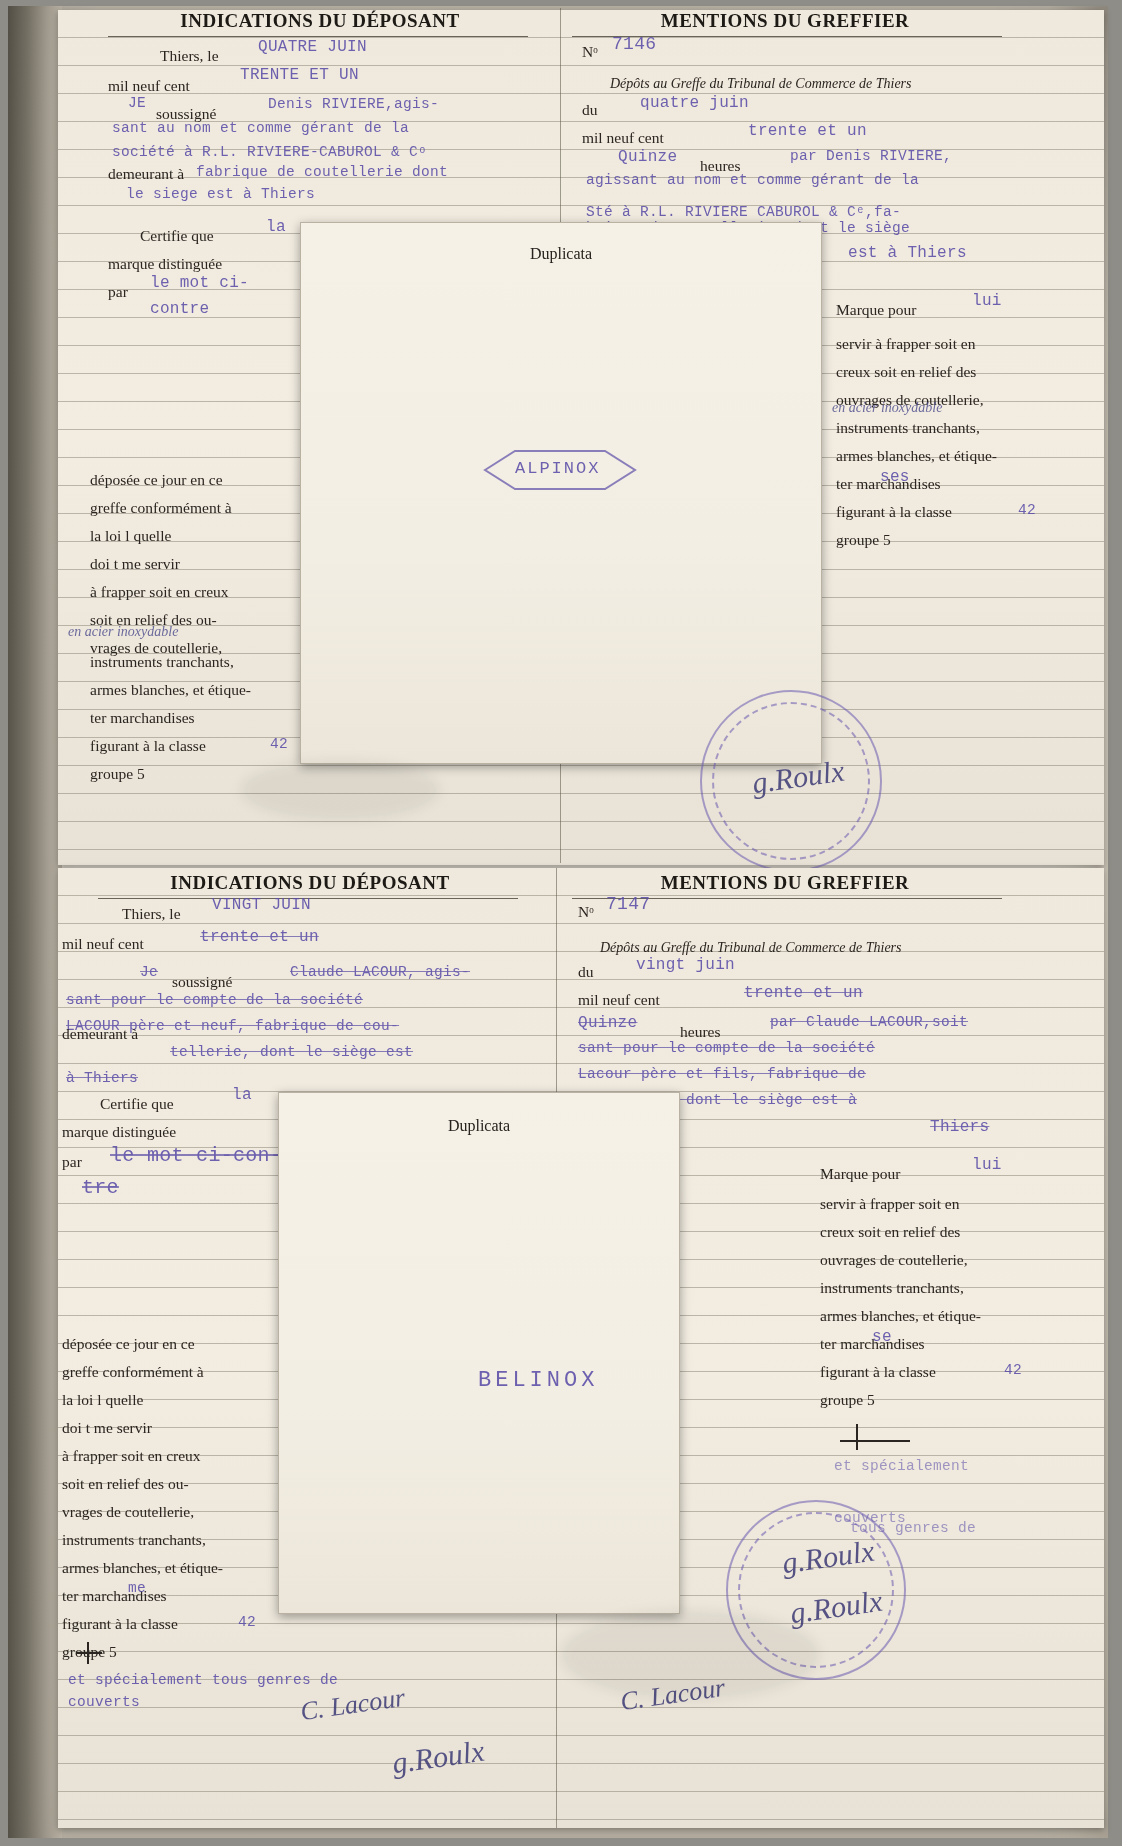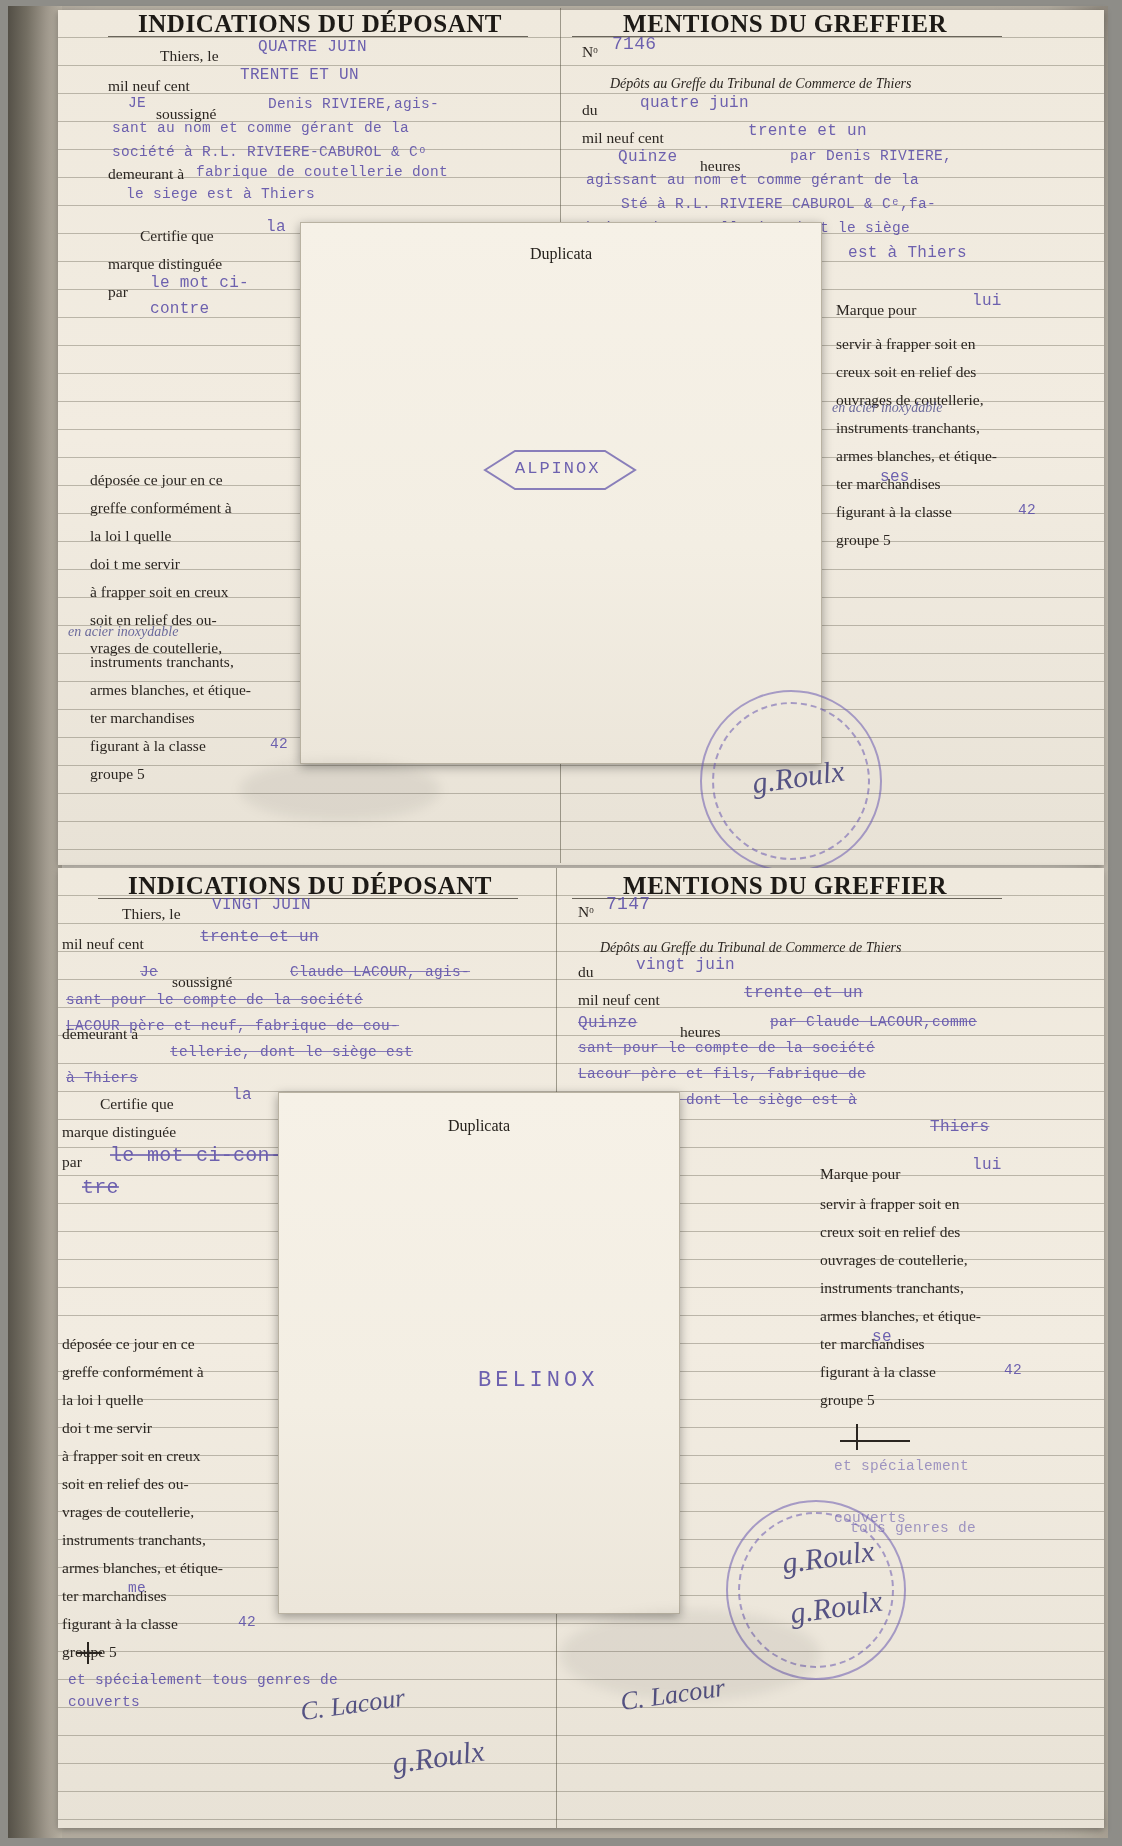--- a/index.html
+++ b/index.html
@@ -52,21 +52,21 @@
       180deg,
       rgba(0,0,0,0) 0px,
       rgba(0,0,0,0) 27px,
       rgba(120,115,100,0.45) 27px,
       rgba(120,115,100,0.45) 28px);
     pointer-events: none;
   }
   .colhead {
     text-align: center;
     font-weight: bold;
-    font-size: 25px;
+    font-size: 19px;
     letter-spacing: .5px;
     color: #1d1a16;
     font-family: "Liberation Serif", serif;
   }
   .printed {
     color: #2a2520;
     font-size: 15.5px;
     line-height: 28px;
     font-family: "Liberation Serif", serif;
   }
@@ -199,21 +199,21 @@
   <div class="abs ink" style="left:612px; top:34px; font-size:18px;">7146</div>
   <div class="abs printed small ital" style="left:610px; top:70px;">Dépôts au Greffe du Tribunal de Commerce de Thiers</div>
   <div class="abs printed" style="left:582px; top:96px;">du</div>
   <div class="abs ink" style="left:640px; top:94px; font-size:16px;">quatre juin</div>
   <div class="abs printed" style="left:582px; top:124px;">mil neuf cent</div>
   <div class="abs ink" style="left:748px; top:122px; font-size:16px;">trente et un</div>
   <div class="abs ink" style="left:618px; top:148px; font-size:16px;">Quinze</div>
   <div class="abs printed" style="left:700px; top:152px;">heures</div>
   <div class="abs ink" style="left:790px; top:148px;">par Denis RIVIERE,</div>
   <div class="abs ink" style="left:586px; top:172px;">agissant au nom et comme gérant de la</div>
-  <div class="abs ink" style="left:586px; top:196px;margin-left:35px;">Sté à R.L. RIVIERE CABUROL &amp; Cᵉ,fa-</div>
+  <div class="abs ink" style="left:586px; top:204px;">Sté à R.L. RIVIERE CABUROL &amp; Cᵉ,fa-</div>
   <div class="abs ink" style="left:586px; top:220px;">brique de coutellerie, dont le siège</div>
   <div class="abs ink" style="left:848px; top:244px; font-size:16px;">est à Thiers</div>
 
   <div class="abs printed" style="left:836px; top:296px;">Marque pour</div>
   <div class="abs ink" style="left:972px; top:292px; font-size:16px;">lui</div>
   <div class="abs printed" style="left:836px; top:330px; width:190px;">servir à frapper soit en</div>
   <div class="abs printed" style="left:836px; top:358px; width:190px;">creux soit en relief des</div>
   <div class="abs printed" style="left:836px; top:386px; width:200px;">ouvrages de coutellerie,</div>
   <div class="abs hand" style="left:832px; top:400px;">en acier inoxydable</div>
   <div class="abs printed" style="left:836px; top:414px; width:200px;">instruments   tranchants,</div>
@@ -291,21 +291,21 @@
 
   <div class="abs printed" style="left:578px; top:898px;">Nᵒ</div>
   <div class="abs ink" style="left:606px; top:894px; font-size:18px;">7147</div>
   <div class="abs printed small ital" style="left:600px; top:934px;">Dépôts au Greffe du Tribunal de Commerce de Thiers</div>
   <div class="abs printed" style="left:578px; top:958px;">du</div>
   <div class="abs ink" style="left:636px; top:956px; font-size:16px;">vingt juin</div>
   <div class="abs printed" style="left:578px; top:986px;">mil neuf cent</div>
   <div class="abs ink strike" style="left:744px; top:984px; font-size:16px;">trente et un</div>
   <div class="abs ink strike" style="left:578px; top:1014px; font-size:16px;">Quinze</div>
   <div class="abs printed" style="left:680px; top:1018px;">heures</div>
-  <div class="abs ink strike" style="left:770px; top:1014px;">par Claude LACOUR,comme</div>
+  <div class="abs ink strike" style="left:770px; top:1014px;">par Claude LACOUR,soit</div>
   <div class="abs ink strike" style="left:578px; top:1040px;">sant pour le compte de la société</div>
   <div class="abs ink strike" style="left:578px; top:1066px;">Lacour père et fils, fabrique de</div>
   <div class="abs ink strike" style="left:578px; top:1092px;">coutellerie dont le siège est à</div>
   <div class="abs ink strike" style="left:930px; top:1118px; font-size:16px;">Thiers</div>
 
   <div class="abs printed" style="left:820px; top:1160px;">Marque pour</div>
   <div class="abs ink" style="left:972px; top:1156px; font-size:16px;">lui</div>
   <div class="abs printed" style="left:820px; top:1190px; width:200px;">servir à frapper soit en</div>
   <div class="abs printed" style="left:820px; top:1218px; width:200px;">creux soit en relief des</div>
   <div class="abs printed" style="left:820px; top:1246px; width:210px;">ouvrages de coutellerie,</div>

